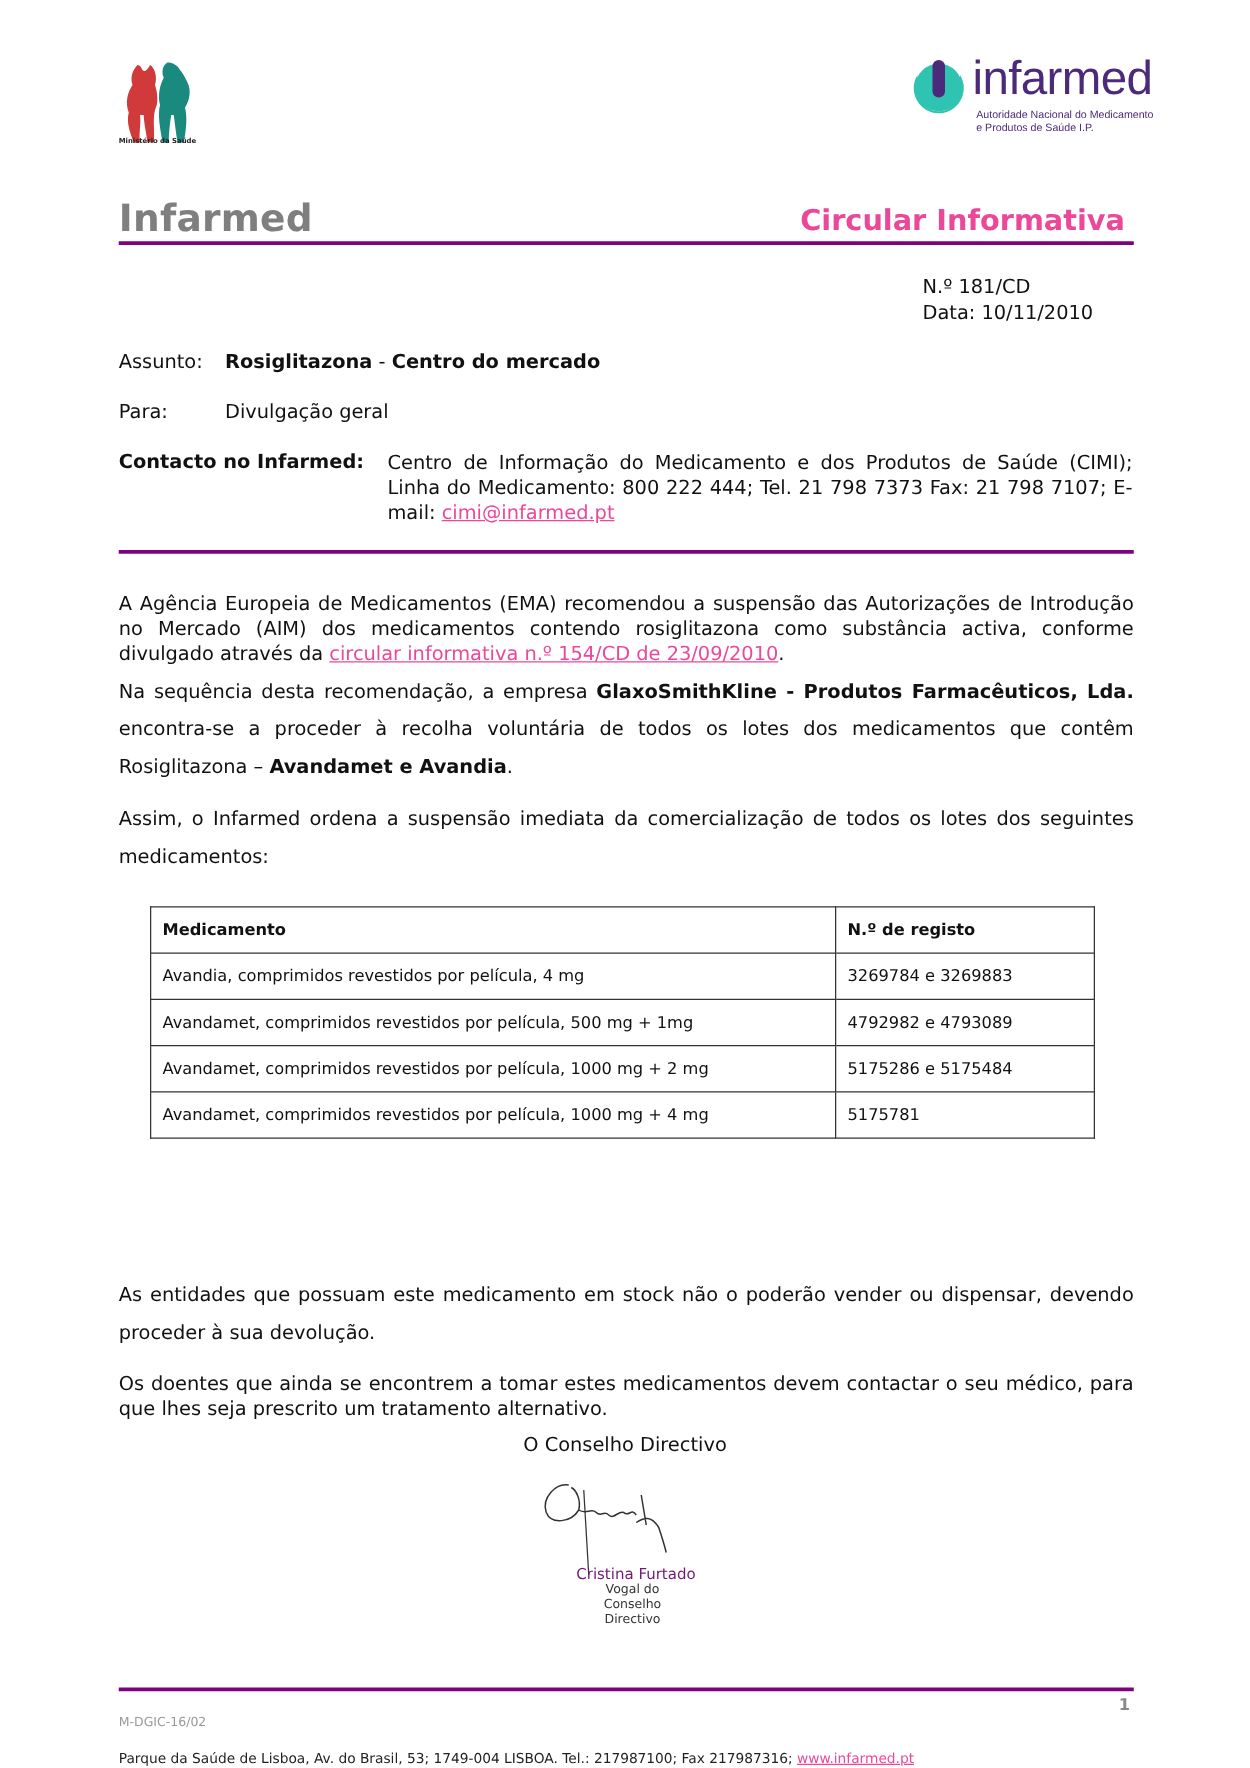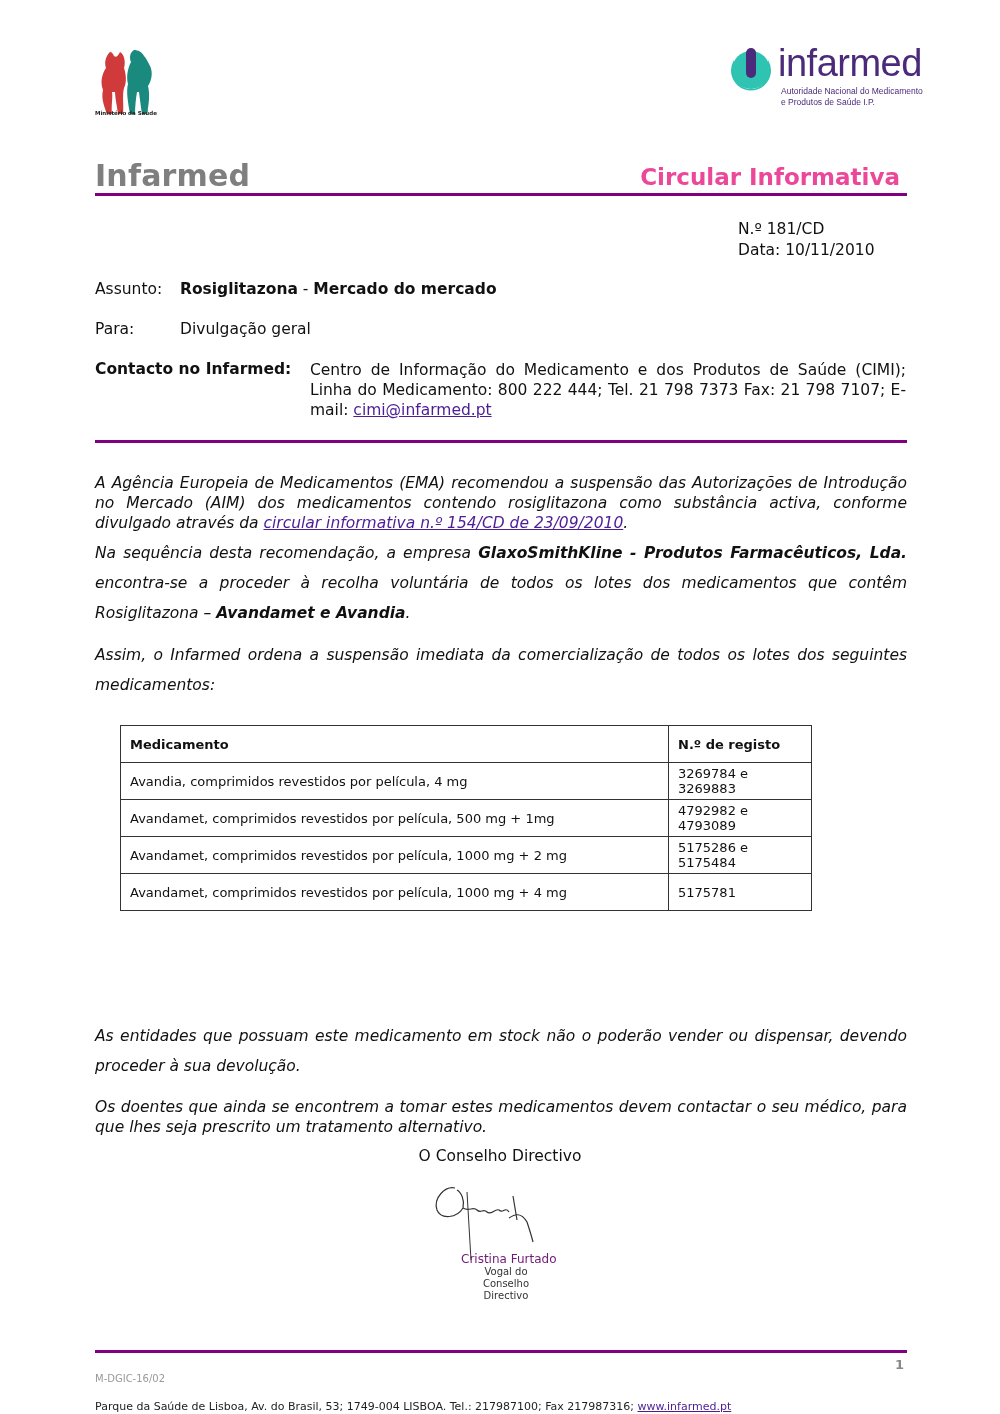--- a/index.html
+++ b/index.html
@@ -26,30 +26,30 @@
     .title-left { left: 95px; top: 158px; font-size: 30px; font-weight: bold; color: #7f7f7f; font-family: "DejaVu Sans", sans-serif; letter-spacing: 0.2px; }
     .title-right { right: 100px; top: 164px; font-size: 23px; font-weight: bold; color: #ec4899; font-family: "DejaVu Sans", sans-serif; }
     .rule { left: 95px; width: 812px; height: 3px; background: #800080; }
 
     .ref { left: 738px; top: 219px; font-size: 15.5px; line-height: 21px; }
 
     .meta-label { left: 95px; font-size: 15.5px; }
     .meta-val { left: 180px; font-size: 15.5px; }
     .contact-val { left: 310px; width: 596px; font-size: 15.5px; line-height: 20px; text-align: justify; }
 
-    a.link { color: #4c1d95; text-decoration: underline; }
+    a.link { color: #ec4899; text-decoration: underline; }
 
-    .para { left: 95px; width: 812px; font-size: 15.5px; line-height: 20px; text-align: justify; font-style: italic; }
+    .para { left: 95px; width: 812px; font-size: 15.5px; line-height: 20px; text-align: justify; }
     .para.loose { line-height: 30px; }
     .b { font-weight: bold; }
 
     table.meds {
       position: absolute;
       left: 120px; top: 725px;
-      width: 692px;
+      width: 756px;
       border-collapse: collapse;
       font-size: 13px;
     }
     table.meds td, table.meds th {
       border: 1px solid #333;
       height: 37px;
       padding: 0 9px;
       text-align: left;
       vertical-align: middle;
       font-weight: normal;
@@ -89,21 +89,21 @@
 <div class="abs title-left">Infarmed</div>
 <div class="abs title-right">Circular Informativa</div>
 <div class="abs rule" style="top:193px;"></div>
 
 <div class="abs ref">
   <div>N.º 181/CD</div>
   <div>Data: 10/11/2010</div>
 </div>
 
 <div class="abs meta-label" style="top:280px;">Assunto:</div>
-<div class="abs meta-val b" style="top:280px;"><span>Rosiglitazona</span><span style="font-weight:normal"> - </span><span>Mercado do mercado</span></div>
+<div class="abs meta-val b" style="top:280px;"><span>Rosiglitazona</span><span style="font-weight:normal"> - </span><span>Centro do mercado</span></div>
 
 <div class="abs meta-label" style="top:320px;">Para:</div>
 <div class="abs meta-val" style="top:320px;">Divulgação geral</div>
 
 <div class="abs meta-label" style="top:360px;font-weight:bold;">Contacto no Infarmed:</div>
 <div class="abs contact-val" style="top:360px;"><span>Centro de Informação do Medicamento e dos Produtos de Saúde (CIMI); Linha do Medicamento: 800 222 444; Tel. 21 798 7373 Fax: 21 798 7107; E-mail: </span><a class="link" href="#">cimi@infarmed.pt</a></div>
 
 <div class="abs rule" style="top:440px;"></div>
 
 <div class="abs para" style="top:473px;"><span>A Agência Europeia de Medicamentos (EMA) recomendou a suspensão das Autorizações de Introdução no Mercado (AIM) dos medicamentos contendo rosiglitazona como substância activa, conforme divulgado através da </span><a class="link" href="#">circular informativa n.º 154/CD de 23/09/2010</a><span>.</span></div>

